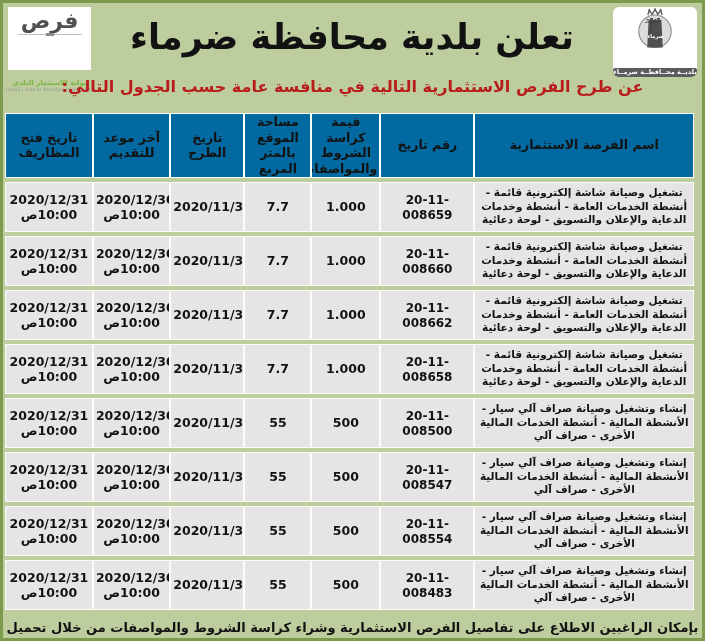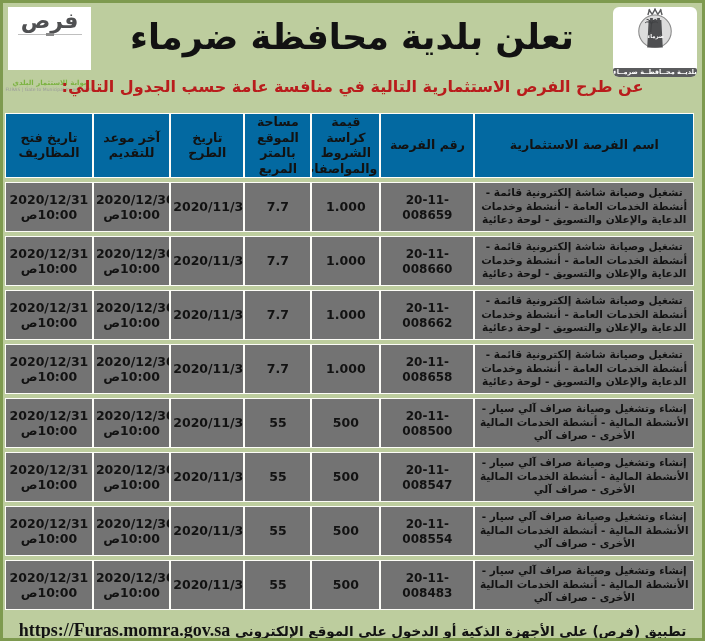--- a/index.html
+++ b/index.html
@@ -39,21 +39,21 @@
   
   table.offers {
     width:689px; margin:4px 8px 0 8px; table-layout:fixed;
     border-collapse:separate; border-spacing:0 4px;
   }
   th, td {
     border:1.5px solid #fdfdf8; vertical-align:middle; text-align:center;
     font-weight:bold; color:#121212; overflow:hidden;
   }
   th { background:#0369a1; height:50px; font-size:12.5px; line-height:1.25; padding:0 2px; }
-  td { background:#737373; height:50px; font-size:12.5px; padding:0 2px; }
+  td { background:#e5e5e5; height:50px; font-size:12.5px; padding:0 2px; }
   td.name-cell { font-size:10.5px; line-height:1.3; padding:0 4px; }
   td .num { direction:ltr; unicode-bidi:isolate; font-size:12px; }
   td .date { direction:ltr; unicode-bidi:isolate; display:block; font-size:12.5px; line-height:15px; }
   td .time { display:block; font-size:12.5px; line-height:15px; }
   
   .footer { text-align:center; padding-top:5px; color:#121212; }
   .footer .line1 { font-size:13px; font-weight:bold; line-height:17px; }
   .footer .line2 { font-size:13.5px; font-weight:bold; line-height:22px; }
   .footer .url {
     direction:ltr; unicode-bidi:isolate;
@@ -118,21 +118,21 @@
         <col style="width:90px">
         <col style="width:66px">
       <col style="width:64px">
         <col style="width:71px">
         <col style="width:74px">
         <col style="width:84px">
     </colgroup>
     <thead>
       <tr>
         <th>اسم الفرصة الاستثمارية</th>
-        <th>رقم الفرصة</th>
+        <th>رقم تاريخ</th>
         <th>قيمة كراسة الشروط والمواصفات</th>
         <th>مساحة الموقع بالمتر المربع</th>
         <th>تاريخ الطرح</th>
         <th>آخر موعد للتقديم</th>
         <th>تاريخ فتح المظاريف</th>
       </tr>
     </thead>
     <tbody>
     <tr>
       <td class="name-cell">تشغيل وصيانة شاشة إلكترونية قائمة - أنشطة الخدمات العامة - أنشطة وخدمات الدعاية والإعلان والتسويق - لوحة دعائية</td>
@@ -274,19 +274,20 @@
       </td>
       <td>
         <span class="date">2020/12/31</span>
             <span class="time">10:00ص</span>
       </td>
     </tr>
   </tbody>
   </table>
 
   <div class="footer">
+    <div class="line1">بإمكان الراغبين الاطلاع على تفاصيل الفرص الاستثمارية وشراء كراسة الشروط والمواصفات من خلال تحميل</div>
     <div class="line2">
       <span>تطبيق (فرص) على الأجهزة الذكية أو الدخول على الموقع الإلكتروني</span>
       <span class="url">https://Furas.momra.gov.sa</span>
     </div>
   </div>
 
 </div>
 
 </body></html>

